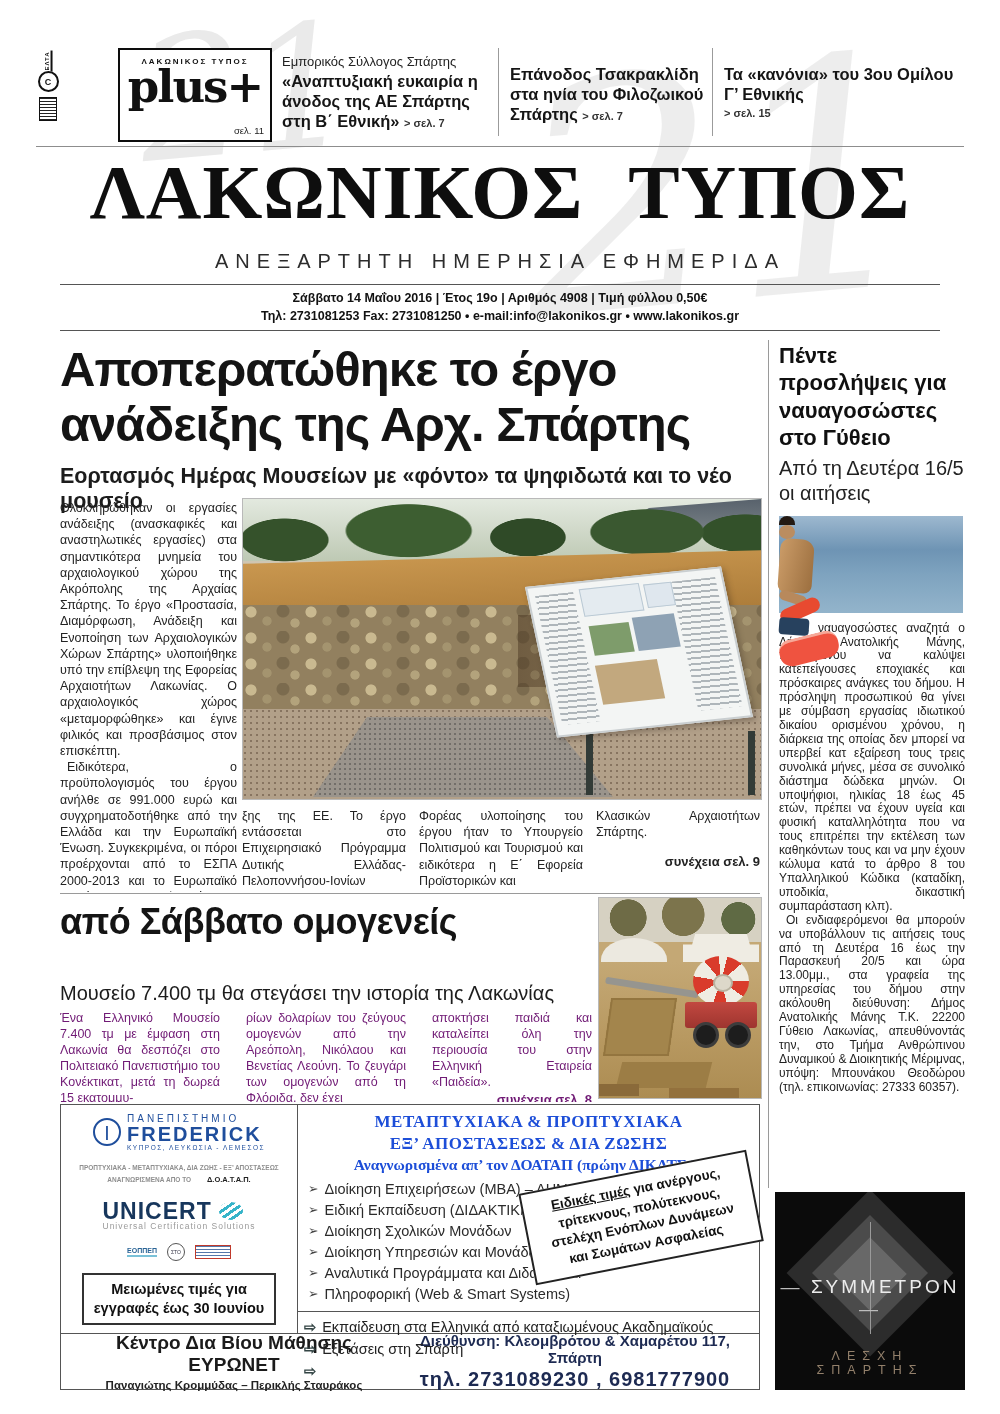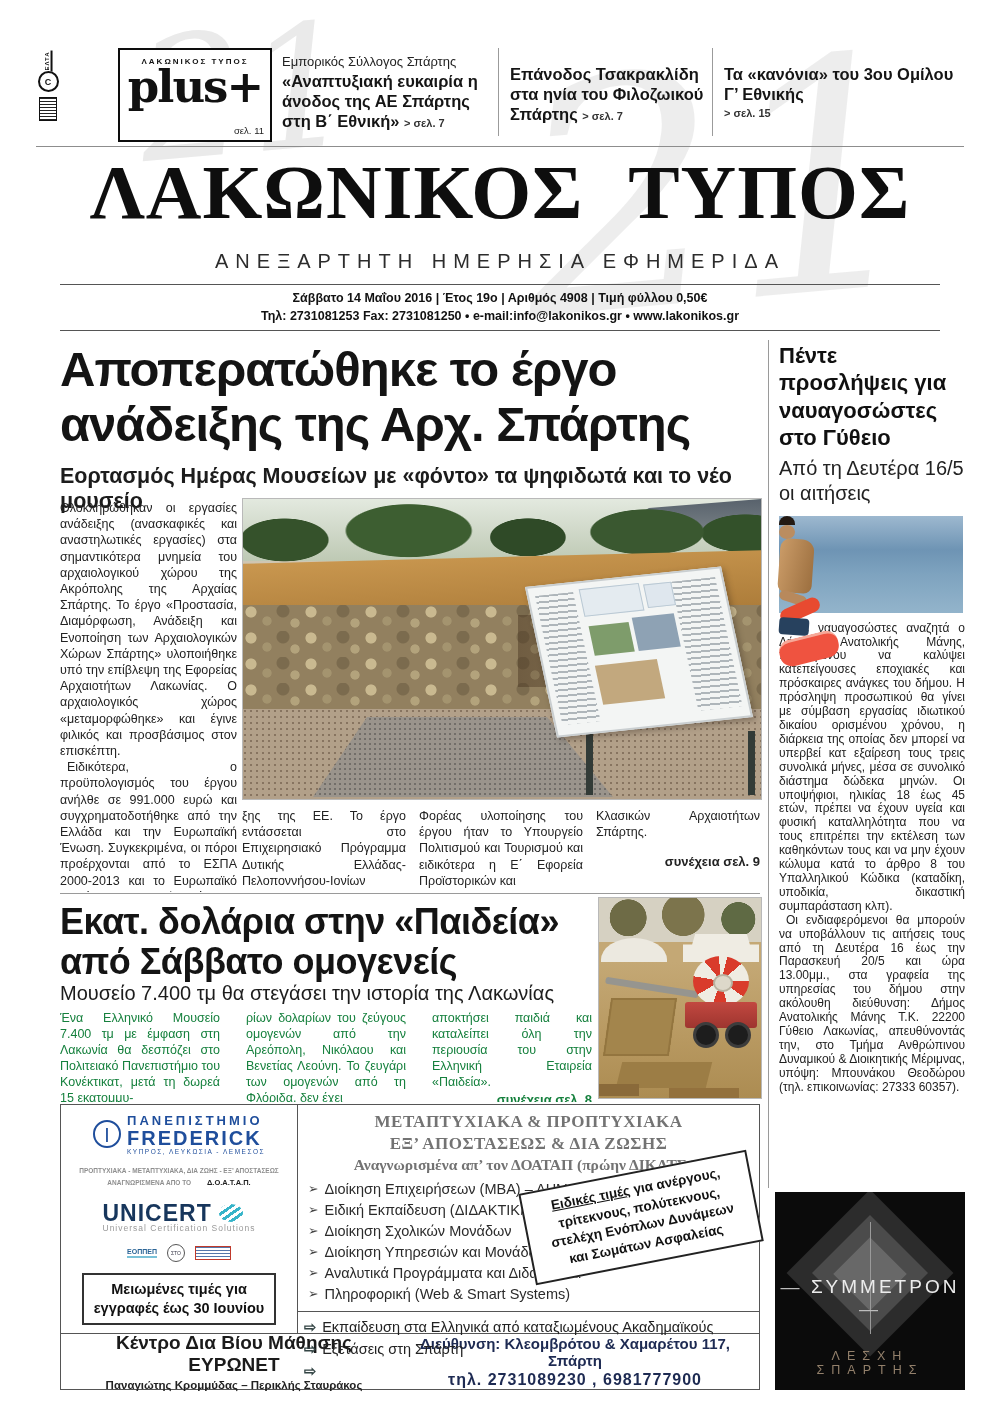--- a/index.html
+++ b/index.html
@@ -92,21 +92,21 @@
   .c-drum{left:94px;top:58px;width:56px;height:50px;border-radius:50%;background:conic-gradient(from 15deg,#d93b2b 0 35deg,#efece2 35deg 75deg,#d93b2b 75deg 110deg,#efece2 110deg 150deg,#d93b2b 150deg 185deg,#efece2 185deg 225deg,#d93b2b 225deg 265deg,#efece2 265deg 305deg,#d93b2b 305deg 340deg,#efece2 340deg);}
   .c-hub{left:114px;top:76px;width:16px;height:14px;border-radius:50%;background:#ddd8ca;border:2px solid #b8b2a0;}
   .c-body{left:86px;top:104px;width:72px;height:26px;background:linear-gradient(#c24840,#9e352f);border-radius:3px;}
   .c-wheel1{left:94px;top:124px;width:20px;height:20px;border-radius:50%;background:#1d1d1d;border:3px solid #3c3c3c;}
   .c-wheel2{left:126px;top:124px;width:20px;height:20px;border-radius:50%;background:#1d1d1d;border:3px solid #3c3c3c;}
   .c-form1{left:0;top:186px;width:40px;height:12px;background:#8a6a3a;}
   .c-form2{left:70px;top:190px;width:70px;height:10px;background:#93713d;}
   
   .sec-hl{position:absolute;left:60px;top:902px;width:540px;font-size:36px;font-weight:bold;letter-spacing:-0.5px;line-height:1.12;color:#141414;}
   .sec-sub{position:absolute;left:60px;top:982px;width:540px;font-size:20px;color:#1c1c1c;}
-  .sec-cols{position:absolute;left:60px;top:1010px;width:532px;height:92px;display:flex;gap:26px;font-size:12.5px;line-height:16px;text-align:justify;color:#15803d;overflow:hidden;}
+  .sec-cols{position:absolute;left:60px;top:1010px;width:532px;height:92px;display:flex;gap:26px;font-size:12.5px;line-height:16px;text-align:justify;color:#701a75;overflow:hidden;}
   .sec-cols .cont{margin-top:2px;}
   
   .main-vdiv{position:absolute;left:768px;top:340px;width:1px;height:848px;background:#9a9a9a;}
   .sidebar{position:absolute;left:779px;top:342px;width:186px;}
   .sb-title{font-size:22px;font-weight:bold;line-height:1.24;color:#101010;}
   .sb-sub{font-size:20px;line-height:1.24;color:#222;margin-top:5px;}
   .sb-body{margin-top:9px;font-size:12px;line-height:13.9px;text-align:justify;color:#222;height:600px;overflow:hidden;}
   .sb-body p{margin:0;}
   .sb-body p+p{text-indent:7px;}
   
@@ -118,54 +118,54 @@
   .sym-line{position:absolute;left:50%;top:30px;width:1px;height:112px;background:#9a9a9a;}
   .sym-name{position:absolute;top:84px;left:0;right:0;text-align:center;color:#ececec;font-size:19px;letter-spacing:3px;}
   .sym-name::before{content:"— ";color:#bdbdbd;} .sym-name::after{content:" —";color:#bdbdbd;}
   .sym-sub{position:absolute;bottom:13px;left:0;right:0;text-align:center;color:#93806b;font-size:12.5px;letter-spacing:7px;}
   
   .adbox{position:absolute;left:60px;top:1104px;width:700px;height:286px;border:1.5px solid #555;background:#fff;display:flex;flex-direction:column;box-sizing:border-box;}
   .ad-top{flex:1;display:flex;min-height:0;}
   .ad-left{width:237px;border-right:1.5px solid #555;box-sizing:border-box;padding:8px 8px 8px;display:flex;flex-direction:column;align-items:center;justify-content:space-between;}
   .fred-row{display:flex;align-items:center;gap:6px;}
   .fred-mark{width:24px;height:24px;border:2px solid #1f4e9c;border-radius:50%;color:#1f4e9c;font-weight:bold;display:flex;align-items:center;justify-content:center;font-size:14px;}
-  .fred-small{font-size:13px;letter-spacing:3px;color:#1f4e9c;font-weight:bold;}
+  .fred-small{font-size:10px;letter-spacing:3px;color:#1f4e9c;font-weight:normal;}
   .fred-name{font-size:20px;font-weight:bold;color:#1f4e9c;letter-spacing:2px;line-height:1;}
   .fred-sub{font-size:6.5px;color:#1f4e9c;letter-spacing:1.5px;}
   .fred-lines{font-size:6.5px;color:#8f8f8f;font-weight:bold;text-align:center;line-height:1.6;}
   .fred-lines b{color:#222;font-size:7.5px;margin-left:14px;}
   .unicert-row{display:flex;align-items:center;gap:7px;}
   .unicert-name{font-size:23px;font-weight:bold;color:#17365c;letter-spacing:1px;}
   .unicert-swirl{width:24px;height:18px;border-radius:50%;background:repeating-linear-gradient(-35deg,#35b4c9 0 3px,#ffffff 3px 6px);}
   .unicert-sub{font-size:8.5px;color:#9a9a9a;letter-spacing:1px;margin-top:-4px;}
   .partners{display:flex;gap:10px;align-items:center;}
   .pt1{font-size:7px;font-weight:bold;color:#2a6496;border-bottom:2px solid #79c1d8;padding-bottom:1px;}
   .pt2{width:16px;height:16px;border:1.5px solid #555;border-radius:50%;font-size:5px;display:flex;align-items:center;justify-content:center;color:#334;}
   .pt3{width:34px;height:12px;border:1px solid #c0392b;background:repeating-linear-gradient(180deg,#5577aa 0 1px,transparent 1px 3px);}
   .offer{border:2px solid #333;padding:5px 8px;font-weight:bold;font-size:14.5px;text-align:center;line-height:1.3;width:88%;box-sizing:border-box;}
   .ad-right{flex:1;position:relative;padding:6px 10px 0;display:flex;flex-direction:column;box-sizing:border-box;}
-  .ad-titles{text-align:center;font-family:"Liberation Serif",serif;font-weight:bold;color:#737373;line-height:1.3;}
+  .ad-titles{text-align:center;font-family:"Liberation Serif",serif;font-weight:bold;color:#1d4ed8;line-height:1.3;}
   .adt1,.adt2{font-size:17px;letter-spacing:.5px;}
   .adt3{font-size:15.5px;}
   .ad-list{margin-top:4px;}
   .ad-li{font-size:14.5px;color:#2b2b2b;line-height:1.45;display:flex;gap:6px;}
   .blt{color:#444;font-size:12.5px;padding-top:1px;}
   .special{position:absolute;right:2px;top:66px;width:216px;border:2px solid #222;background:#fff;transform:rotate(-11deg);padding:7px 6px;text-align:center;font-weight:bold;font-size:13.5px;line-height:1.38;color:#111;}
   .special .und{text-decoration:underline;}
   .ad-features{margin:6px -10px 0;border-top:1.5px solid #555;padding:5px 10px 6px 6px;}
   .feat{font-size:14.5px;color:#222;line-height:1.5;display:flex;gap:6px;}
   .arr{color:#344;font-weight:bold;}
   .ad-footer{border-top:1.5px solid #555;display:flex;align-items:center;padding:5px 8px;height:56px;box-sizing:border-box;}
   .adf-left{width:330px;text-align:center;}
   .adf-name{font-size:19px;font-weight:bold;color:#1b1b1b;}
   .adf-persons{font-size:11.5px;font-weight:bold;color:#222;margin-top:3px;}
   .adf-right{flex:1;text-align:center;color:#1d2a52;}
   .adf-line1{font-size:15px;font-weight:bold;}
   .adf-line1 .lbl{font-weight:bold;}
-  .adf-line2{font-size:16px;font-weight:bold;letter-spacing:1px;margin-top:2px;}
+  .adf-line2{font-size:20px;font-weight:bold;letter-spacing:1px;margin-top:2px;}
 </style>
 </head>
 <body>
 
 <div class="wm wm1">21</div>
 <div class="wm wm2">21</div>
 
 <div class="topbar">
   <div class="side-icons">
     <div class="elta">ΕΛΤΑ</div>
@@ -237,21 +237,20 @@
   <div class="cap">ξης της ΕΕ. Το έργο εντάσσεται στο Επιχειρησιακό Πρόγραμμα Δυτικής Ελλάδας-Πελοποννήσου-Ιονίων Νήσων(ΔΕΠΙΝ).</div>
   <div class="cap">Φορέας υλοποίησης του έργου ήταν το Υπουργείο Πολιτισμού και Τουρισμού και ειδικότερα η Ε΄ Εφορεία Προϊστορικών και</div>
   <div class="cap">
     <span>Κλασικών Αρχαιοτήτων Σπάρτης.</span>
     <div class="cont">συνέχεια σελ. 9</div>
   </div>
 </div>
 <div class="rule-b"></div>
 
 <div class="sec-hl">
-  <div>Εκατ. δολάρια στην «Παιδεία»</div>
   <div>από Σάββατο ομογενείς</div>
 </div>
 <div class="sec-sub">Μουσείο 7.400 τμ θα στεγάσει την ιστορία της Λακωνίας</div>
 <div class="sec-cols">
   <div class="cap">Ένα Ελληνικό Μουσείο 7.400 τμ με έμφαση στη Λακωνία θα δεσπόζει στο Πολιτειακό Πανεπιστήμιο του Κονέκτικατ, μετά τη δωρεά 15 εκατομμυ-</div>
   <div class="cap">ρίων δολαρίων του ζεύγους ομογενών από την Αρεόπολη, Νικόλαου και Βενετίας Λεούνη. Το ζευγάρι των ομογενών από τη Φλόριδα, δεν έχει</div>
   <div class="cap">
     <span>αποκτήσει παιδιά και καταλείπει όλη την περιουσία του στην Ελληνική Εταιρεία «Παιδεία».</span>
     <div class="cont">συνέχεια σελ. 8</div>
   </div>

